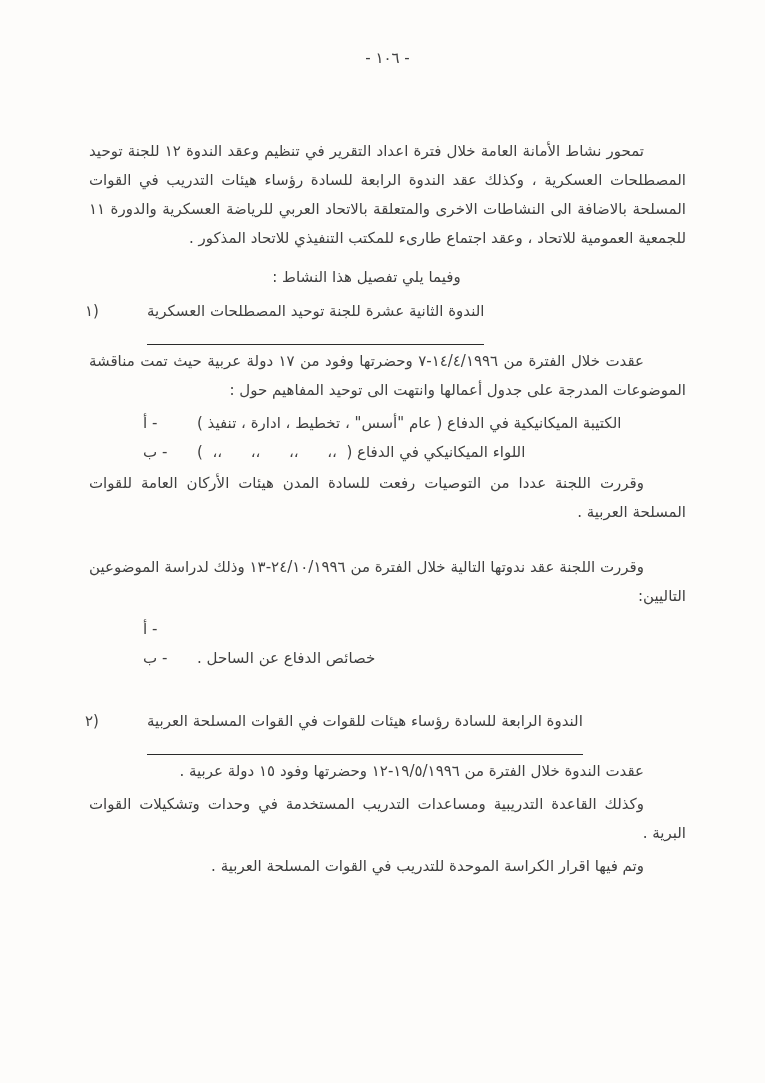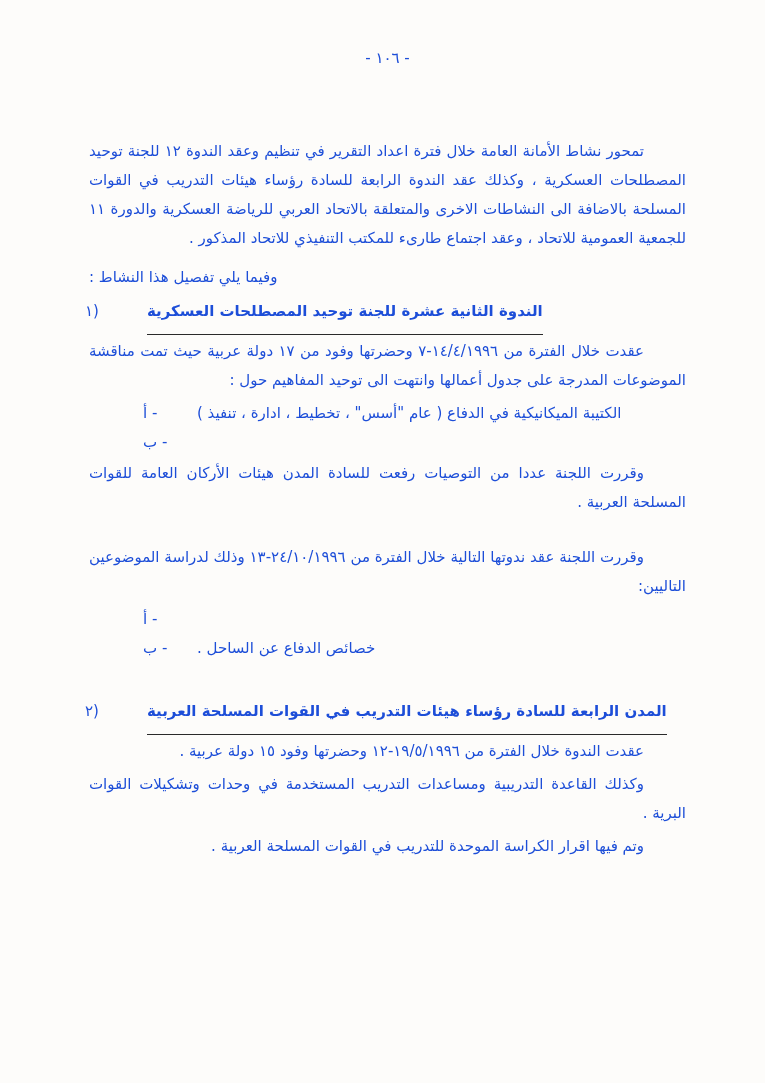--- a/index.html
+++ b/index.html
@@ -11,60 +11,60 @@
     position: relative;
     width: 765px;
     height: 1083px;
     box-sizing: border-box;
     background: #fdfcfa;
     padding: 44px 75px 30px 85px;
     direction: rtl;
     font-family: "DejaVu Sans", sans-serif;
     font-size: 15px;
     line-height: 29px;
-    color: #1d4ed8;
+    color: #404040;
     overflow: hidden;
   }
   .page-number {
     text-align: center;
     direction: rtl;
     margin-bottom: 64px;
     letter-spacing: 2px;
     font-size: 15px;
   }
   .para {
     margin: 4px;
     text-align: justify;
   }
   .para.indent {
     text-indent: 42px;
   }
   .leadin {
     margin-top: 10px;
-    text-align: left;
+    text-align: center;
     text-indent: 42px;
   }
   
   .section-row {
     display: flex;
     direction: ltr;
     align-items: baseline;
     margin-top: 5px;
   }
   .sec-marker {
     flex: none;
     width: 62px;
     direction: ltr;
     unicode-bidi: isolate;
   }
   .sec-title {
     direction: rtl;
-    font-weight: bold;
+    font-weight: normal;
     border-bottom: 1.6px solid #2a2a2a;
-    padding-bottom: 8px;
+    padding-bottom: 18px;
   }
   
   .item-row {
     display: flex;
     direction: ltr;
     padding-left: 58px;
   }
   .item-marker {
     flex: none;
     width: 54px;
@@ -96,37 +96,38 @@
   </div>
 
   <p class="para indent mt-2">عقدت خلال الفترة من ‭٧-١٤/٤/١٩٩٦‬ وحضرتها وفود من ١٧ دولة عربية حيث تمت مناقشة الموضوعات المدرجة على جدول أعمالها وانتهت الى توحيد المفاهيم حول :</p>
 
   <div class="item-row">
     <span class="item-marker">أ -</span>
     <span class="item-text">الكتيبة الميكانيكية في الدفاع ( عام "أسس" ، تخطيط ، ادارة ، تنفيذ )</span>
   </div>
   <div class="item-row">
     <span class="item-marker">ب -</span>
+    <span class="item-text">اللواء الميكانيكي في الدفاع (  ،،      ،،      ،،      ،،  )</span>
   </div>
 
   <p class="para indent mt-2">وقررت اللجنة عددا من التوصيات رفعت للسادة المدن هيئات الأركان العامة للقوات المسلحة العربية .</p>
 
   <p class="para indent mt-26">وقررت اللجنة عقد ندوتها التالية خلال الفترة من ‭١٣-٢٤/١٠/١٩٩٦‬ وذلك لدراسة الموضوعين التاليين:</p>
 
   <div class="item-row">
     <span class="item-marker">أ -</span>
   </div>
   <div class="item-row">
     <span class="item-marker">ب -</span>
     <span class="item-text">خصائص الدفاع عن الساحل .</span>
   </div>
 
   <div class="section-row mt-34">
     <span class="sec-marker">٢)</span>
-    <span class="sec-title">المدن الرابعة للسادة رؤساء هيئات التدريب في القوات المسلحة العربية</span>
+    <span class="sec-title">الندوة الرابعة للسادة رؤساء هيئات للقوات في القوات المسلحة العربية</span>
   </div>
 
   <p class="para indent mt-2">عقدت الندوة خلال الفترة من ‭١٢-١٩/٥/١٩٩٦‬ وحضرتها وفود ١٥ دولة عربية .</p>
 
   <p class="para indent">وكذلك القاعدة التدريبية ومساعدات التدريب المستخدمة في وحدات وتشكيلات القوات البرية .</p>
 
   <p class="para indent">وتم فيها اقرار الكراسة الموحدة للتدريب في القوات المسلحة العربية .</p>
 
 </div>
 

